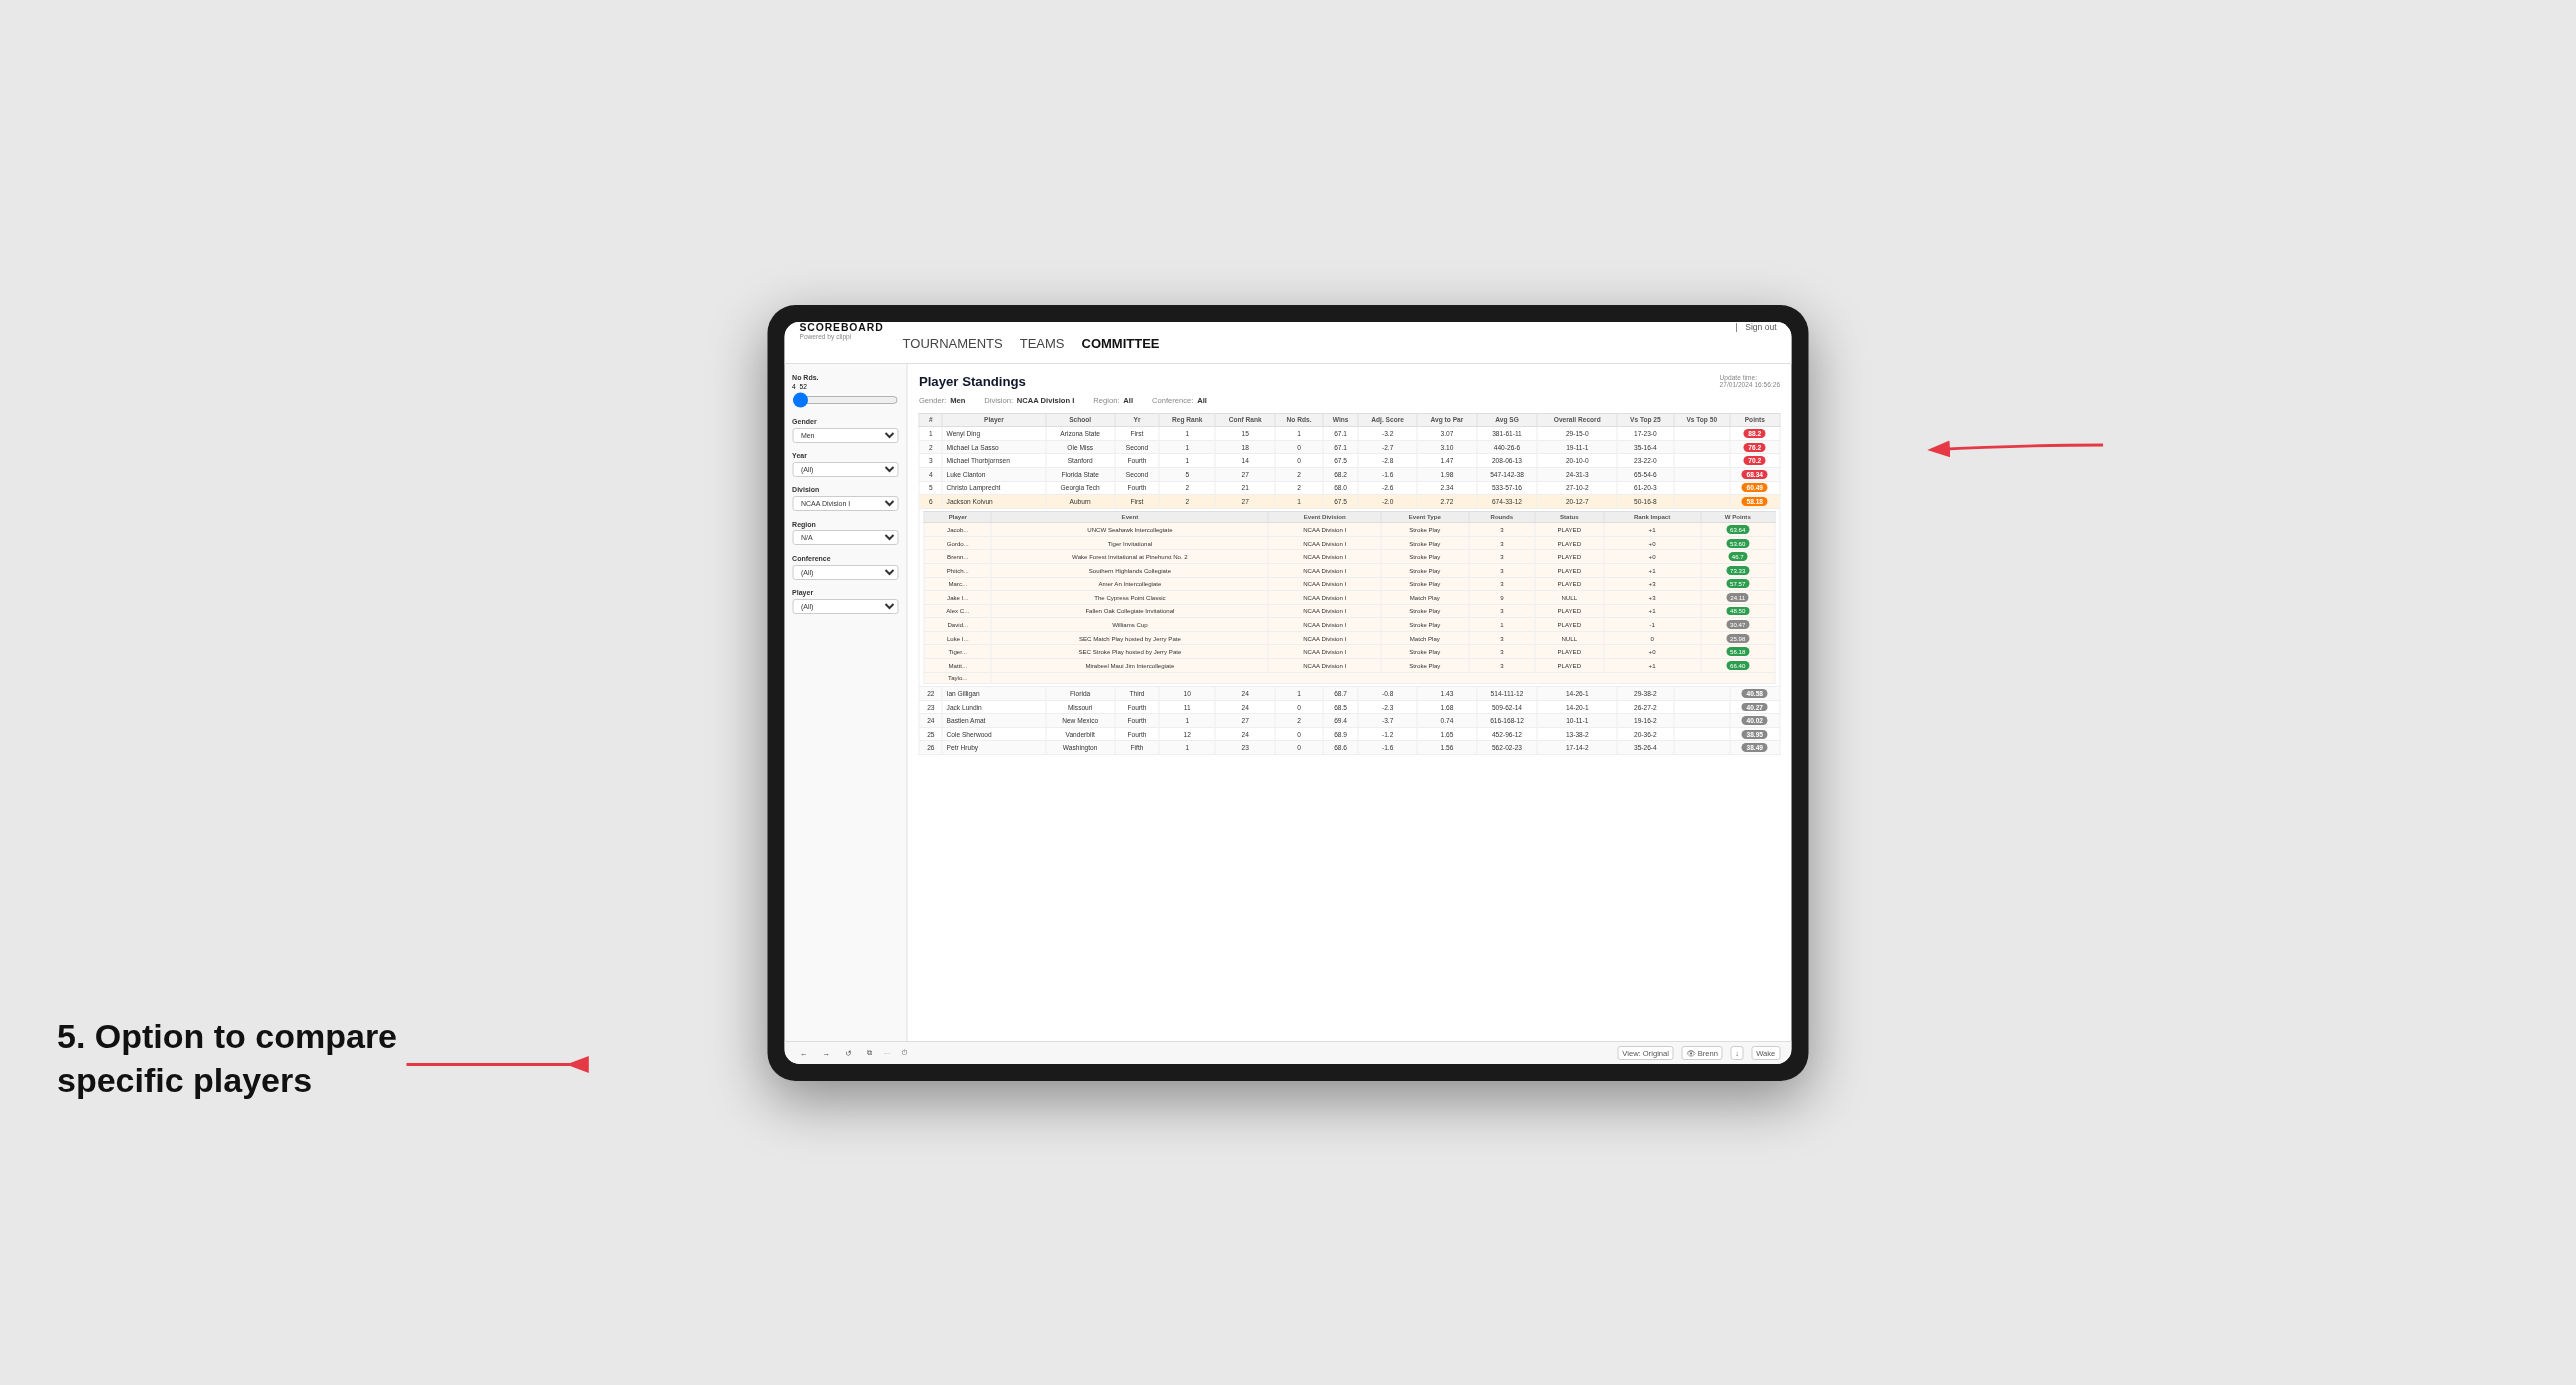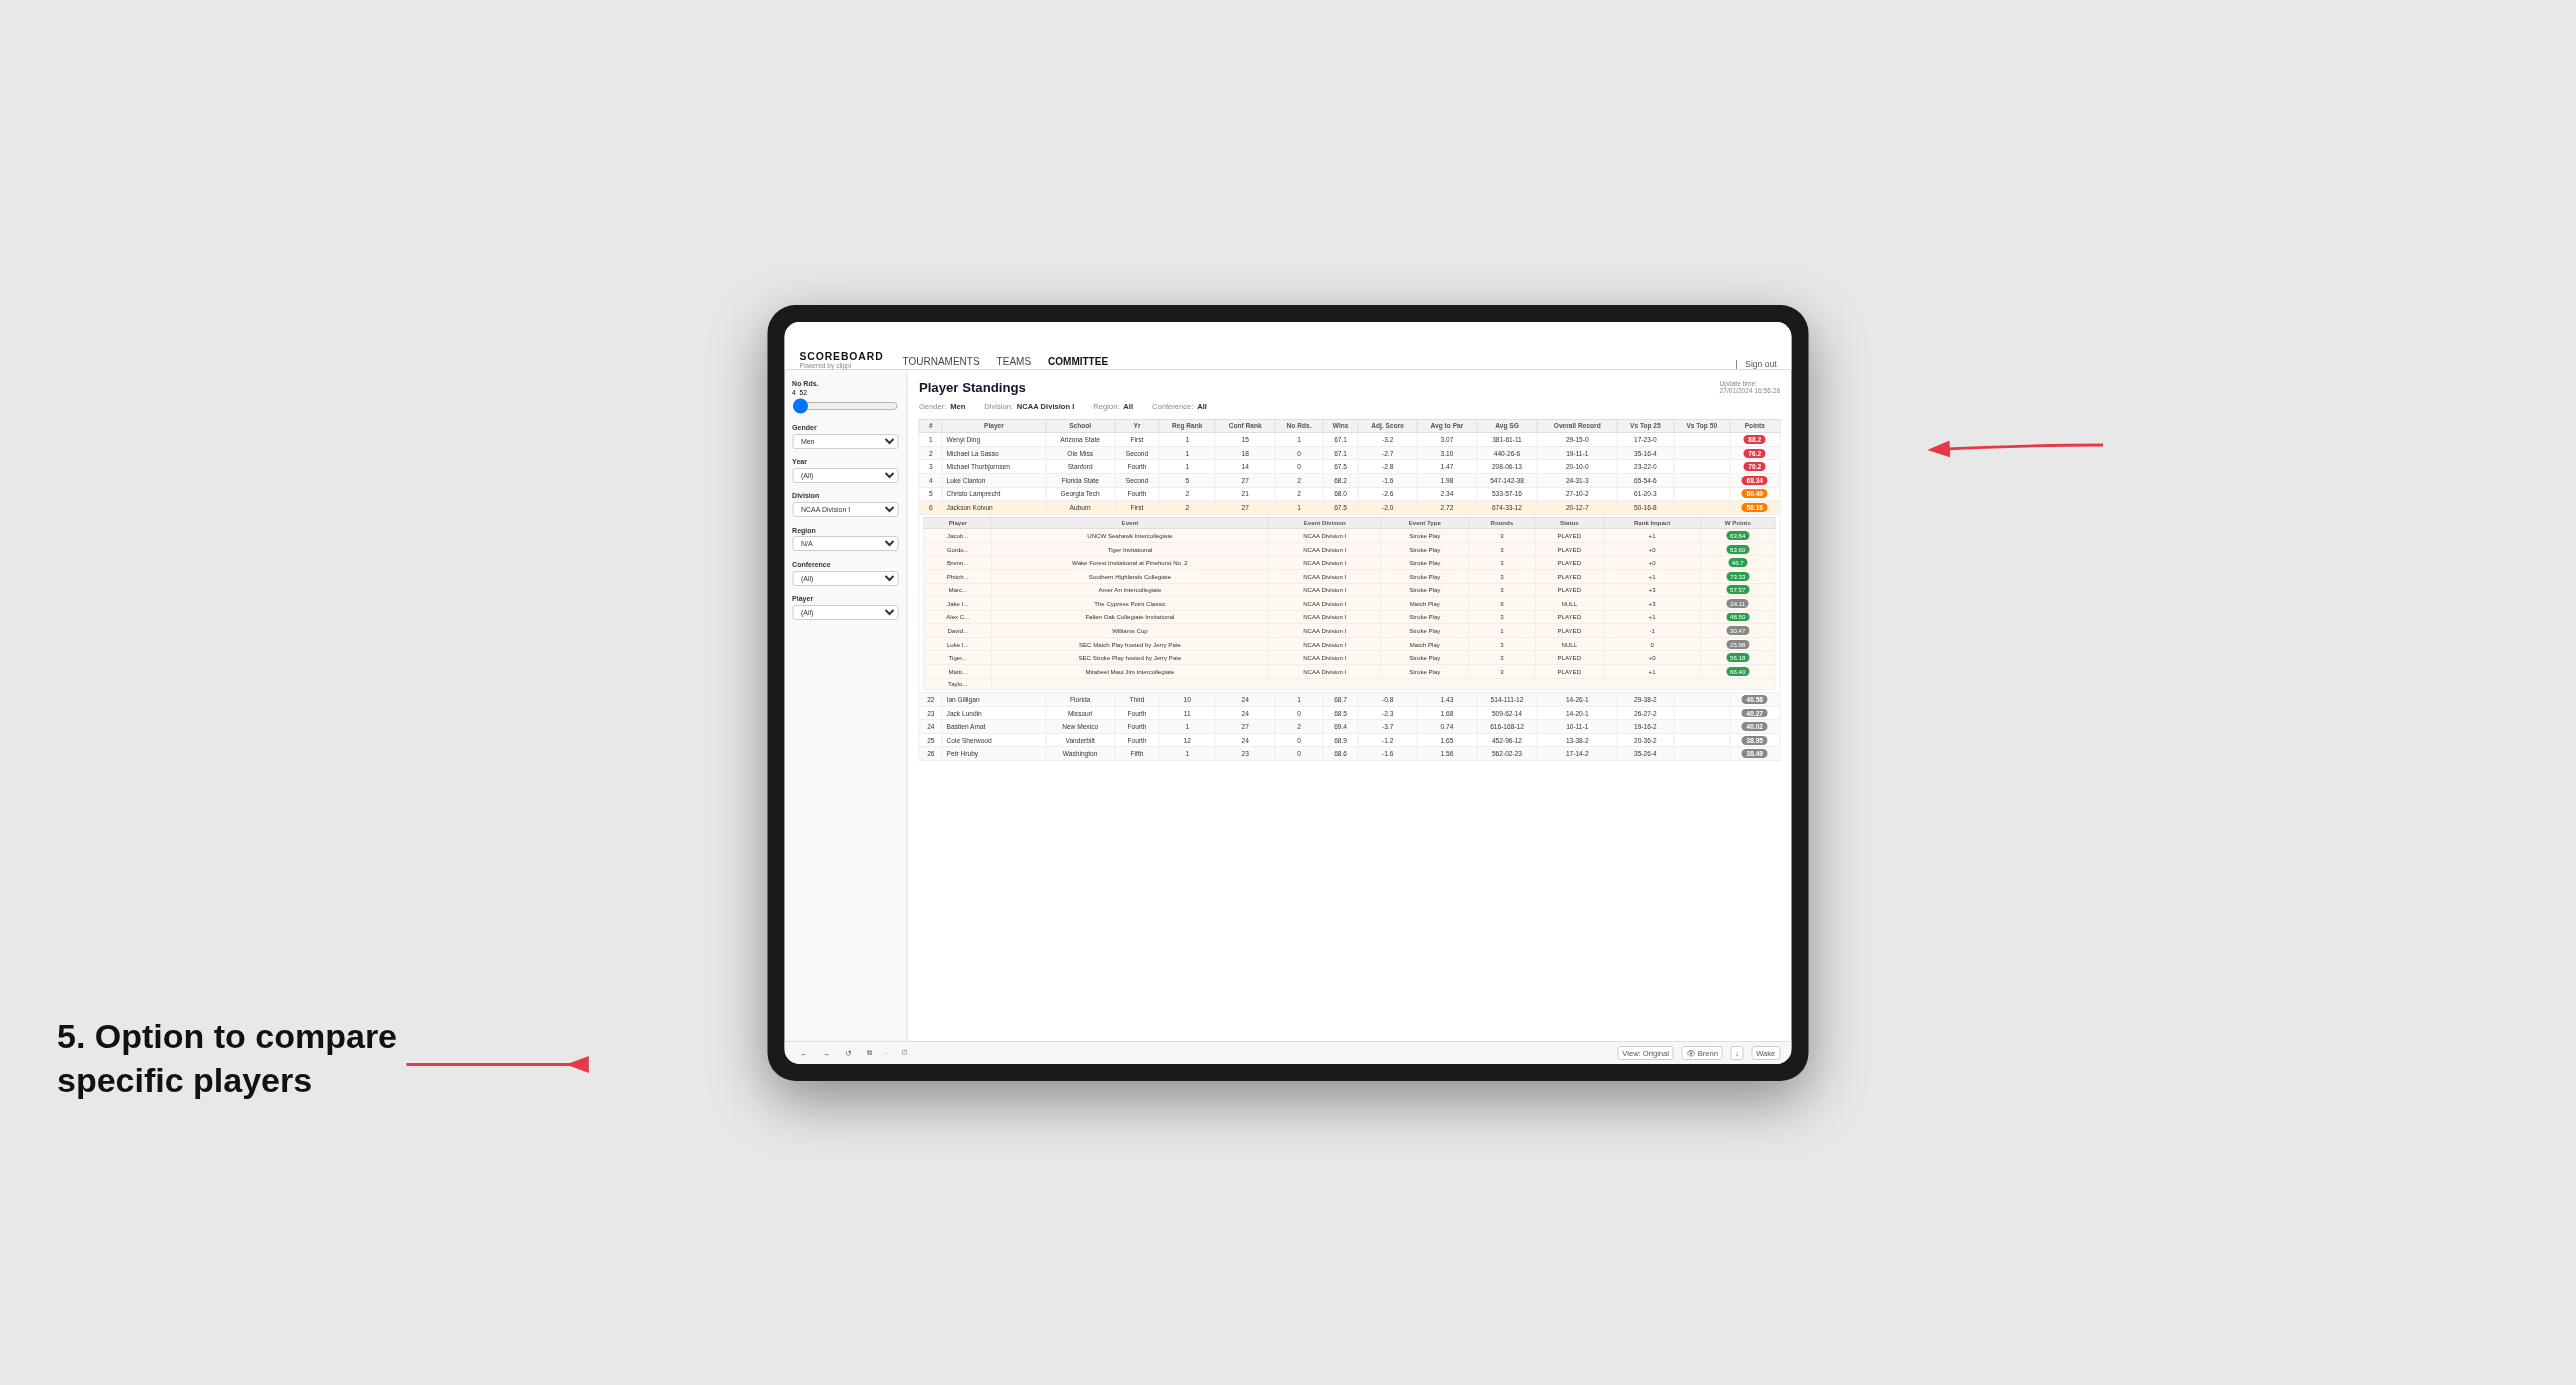--- a/index.html
+++ b/index.html
@@ -37,23 +37,23 @@
       height: 100%;
       background: #fff;
       border-radius: 15px;
       overflow: hidden;
       display: flex;
       flex-direction: column;
     }
     
     .nav-bar {
       display: flex;
-      align-items: flex-end;
+      align-items: flex-start;
       padding: 0 15px;
-      height: 48px;
+      height: 42px;
       background: #fff;
       border-bottom: 0.9px solid #ddd;
       font-size: 9.5px;
       color: #333;
     }
     .nav-logo {
       display: flex;
       flex-direction: column;
       margin-right: 19px;
     }
@@ -66,24 +66,25 @@
     .nav-logo .logo-sub {
       font-size: 6.6px;
       color: #888;
     }
     .nav-links {
       display: flex;
       gap: 17px;
       flex: 1;
     }
     .nav-link {
-      font-size: 10px;
+      font-size: 13px;
       color: #444;
       cursor: pointer;
       padding: 1.9px 0;
+      margin-top: 12px;
     }
     .nav-link.active {
       color: #111;
       font-weight: bold;
     }
     .nav-right {
       display: flex;
       align-items: center;
       gap: 7.6px;
       font-size: 8.5px;

